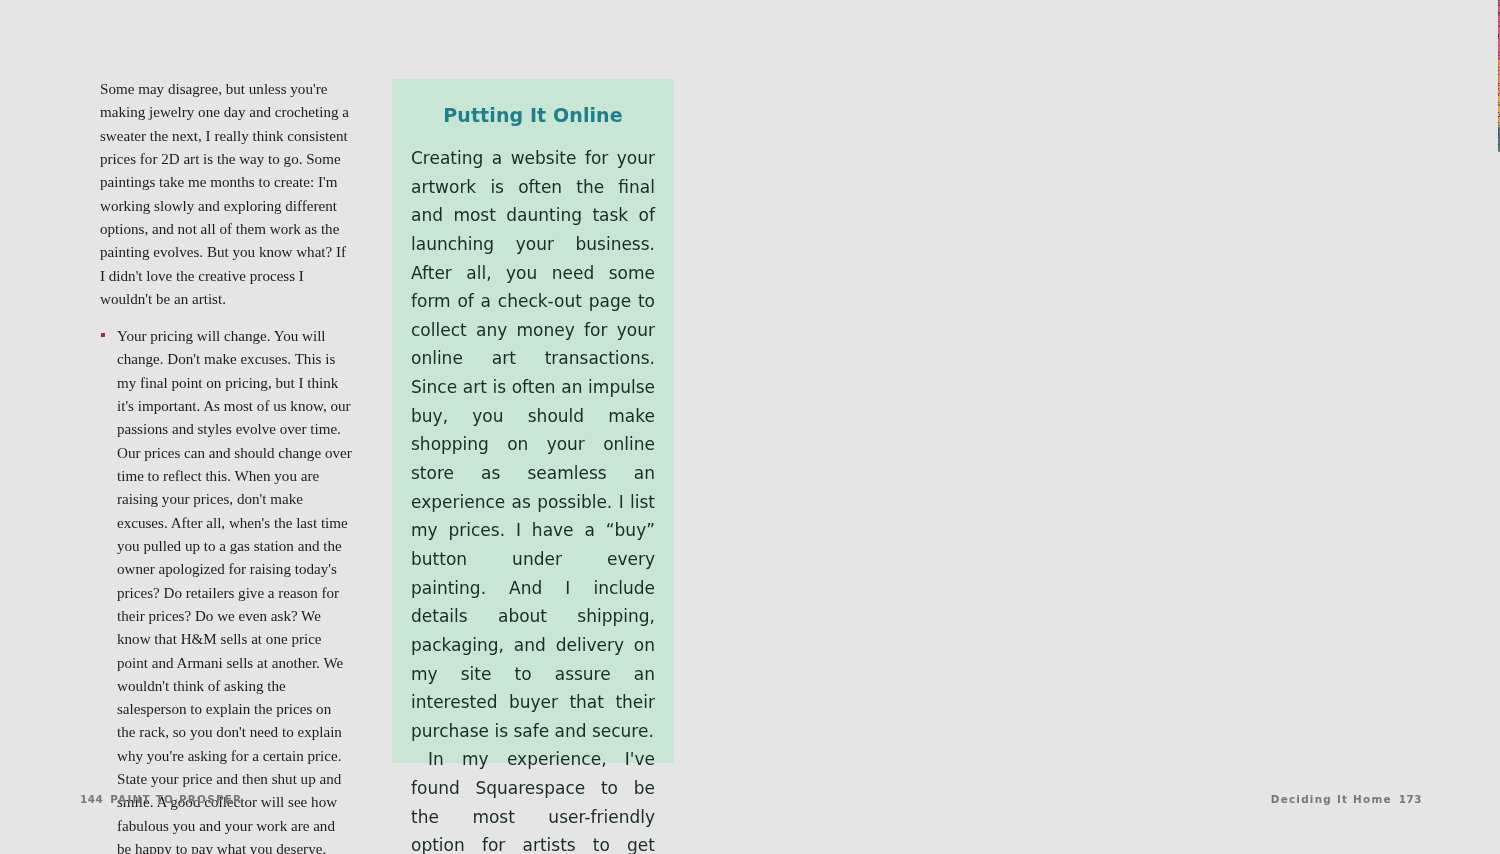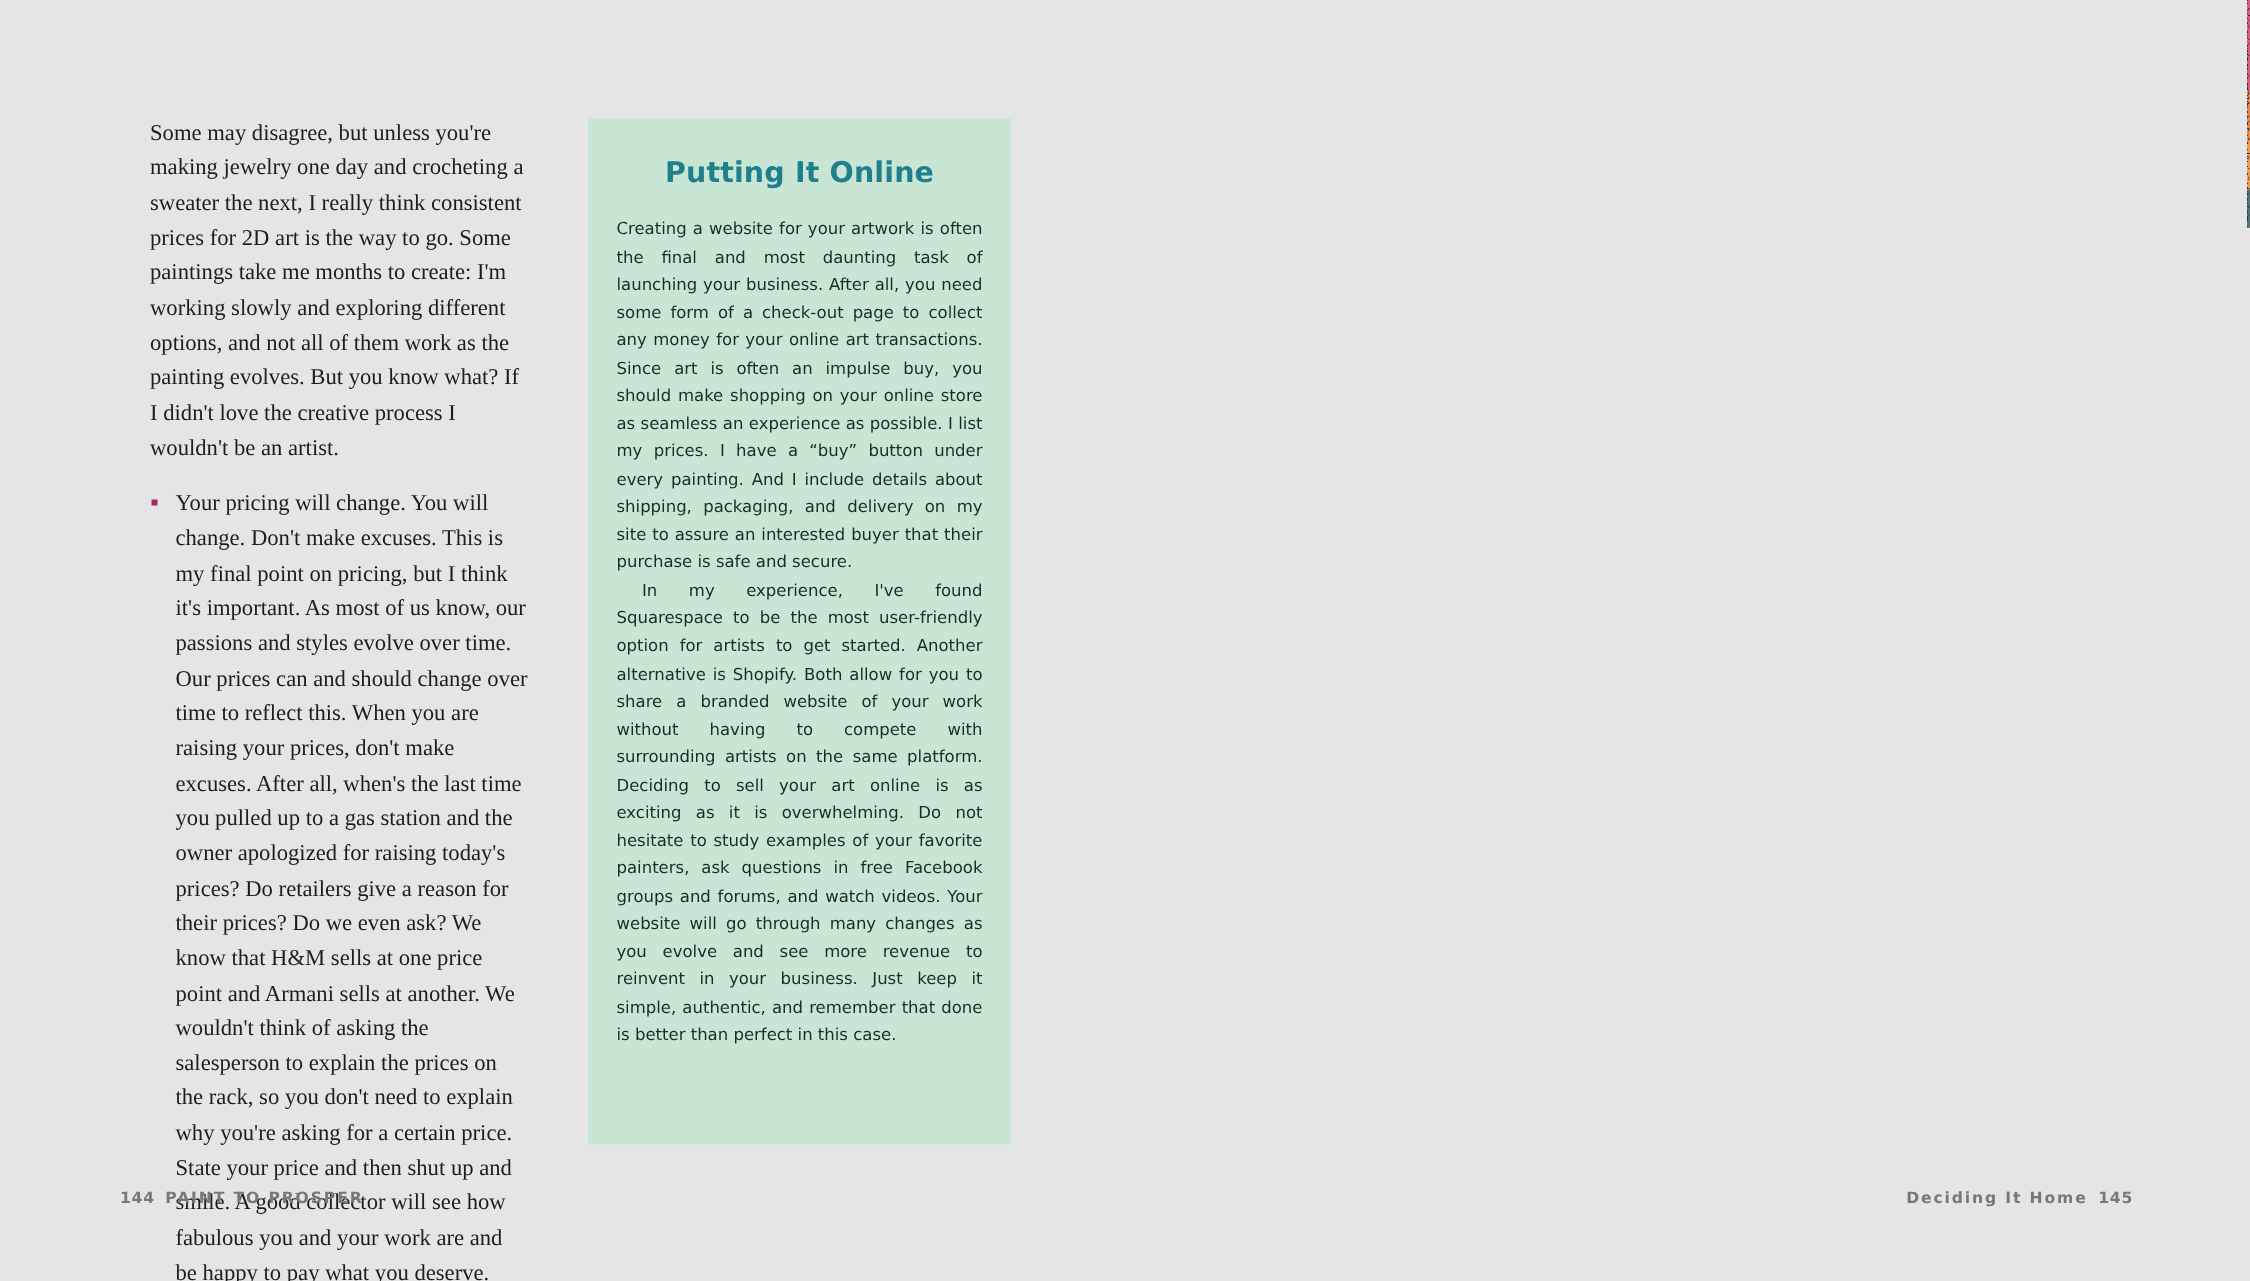--- a/index.html
+++ b/index.html
@@ -46,21 +46,21 @@
   .greenbox h2 {
     margin: 5px 0 18px 0;
     font-family: "DejaVu Sans", "Liberation Sans", sans-serif;
     font-size: 19px; font-weight: bold;
     color: #1f7f8c; text-align: center;
     letter-spacing: .1px;
   }
   .greenbox p {
     margin: 0;
     font-family: "DejaVu Sans", "Liberation Sans", sans-serif;
-    font-size: 11px; line-height: 1.685;
+    font-size: 17px; line-height: 1.685;
     color: #1b2b28;
     text-align: justify;
     -webkit-hyphens: none; hyphens: none;
   }
   .greenbox p.indent { text-indent: 17px; }
 
   
   .banner {
     position: absolute;
     left: 748px; top: 0; width: 752px; height: 152px;
@@ -175,17 +175,17 @@
           <path d="M210 120 L320 110 L326 152 L216 152 Z" fill="#14202f"></path>
           <path d="M300 126 L430 116 L436 152 L306 152 Z" fill="#8e1f50"></path>
           <path d="M420 124 L540 114 L546 152 L426 152 Z" fill="#1b3348"></path>
         </g>
         <rect x="0" y="0" width="752" height="152" filter="url(#grain)" opacity="0.55"></rect>
       </svg>
 
     </div>
 
     <div class="footer footer-right">
-      <span>Deciding It Home</span><span class="pg">145</span>
+      <span>Deciding It Home</span><span class="pg">173</span>
     </div>
   </div>
 
 </div>
 
 </body></html>

